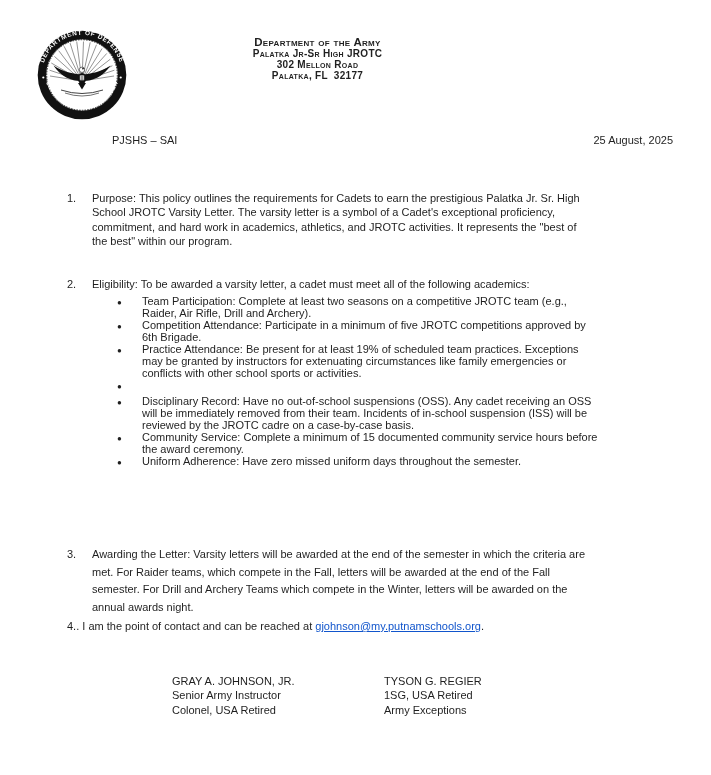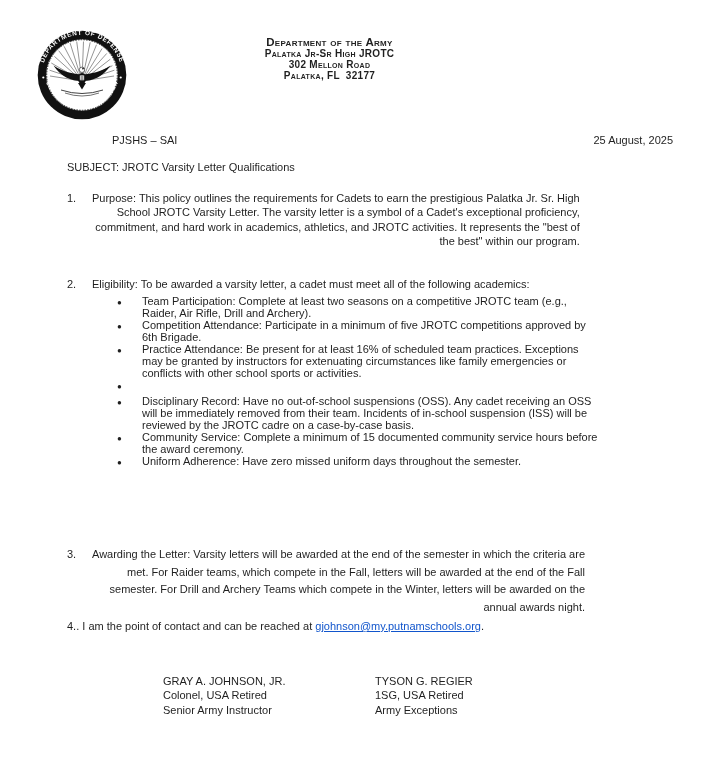--- a/index.html
+++ b/index.html
@@ -7,46 +7,46 @@
     position:relative;
     width:711px; height:775px;
     background:#ffffff;
     font-family:"Liberation Sans","DejaVu Sans",sans-serif;
     color:#1f1f1f;
     overflow:hidden;
   }
 
   
   .seal { position:absolute; left:37px; top:30px; width:90px; height:90px; }
-  .lh-block { position:absolute; left:0; top:36px; width:635px; text-align:center; font-weight:bold;padding-left:12px; }
+  .lh-block { position:absolute; left:0; top:36px; width:635px; text-align:center; font-weight:bold; }
   .lh-line1 { font-size:11.5px; line-height:13px; font-variant:small-caps; letter-spacing:.3px; }
   .lh-line  { font-size:10px;  line-height:10.8px; font-variant:small-caps; letter-spacing:.3px; white-space:pre; }
 
   
   .meta-row { position:absolute; left:67px; top:134px; width:561px; display:flex; justify-content:space-between; font-size:11px; line-height:13px;padding-left:45px; }
   .subject  { position:absolute; left:67px; top:161px; font-size:11px; line-height:13px; }
 
   
   .para { position:absolute; left:67px; width:600px; font-size:11px; }
   .num-row { display:flex; align-items:flex-start; }
   .num-col { flex:0 0 25px; }
-  .p-lines { white-space:pre-wrap;text-align:right; }
+  .p-lines { white-space:pre-wrap; }
   .lh-14 { line-height:14.4px; }
   .lh-175 { line-height:17.5px; }
 
   .bullets { margin-top:3.5px; }
   .bullet-row { display:flex; align-items:flex-start; margin-left:48px; }
   .bullet-dot { flex:0 0 25px; font-size:8px; line-height:16px; padding-left:2px; }
   .bullet-text { white-space:pre-wrap; line-height:12px; }
 
   .email-link { color:#1155cc; }
 
   
   .sigs { position:absolute; left:163px; top:674px; display:flex; font-size:11px; line-height:14.4px; }
-  .sig-col-left { width:212px; }
+  .sig-col-left { width:212px;margin-left:9px; }
 </style>
 </head>
 <body>
 
 <div class="page">
 
   <svg class="seal" viewBox="0 0 90 90" xmlns="http://www.w3.org/2000/svg" aria-hidden="true">
     <circle cx="45" cy="45" r="44.3" fill="#111"></circle>
     <circle cx="45" cy="45" r="35.8" fill="#fff"></circle>
     <circle cx="45" cy="45" r="35.3" fill="none" stroke="#111" stroke-width="0.9" stroke-dasharray="1.6 1.1"></circle>
@@ -104,21 +104,20 @@
     <div class="lh-line">Palatka Jr-Sr High JROTC</div>
     <div class="lh-line">302 Mellon Road</div>
     <div class="lh-line">Palatka, FL  32177</div>
   </div>
 
   <div class="meta-row">
     <span>PJSHS – SAI</span>
     <span>25 August, 2025</span>
   </div>
 
-  <div class="subject">SUBJECT: JROTC Varsity Letter Qualifications</div>
 
   <div class="para" style="top:191px;">
     <div class="num-row">
       <span class="num-col lh-14">1.</span>
       <span class="p-lines lh-14">Purpose: This policy outlines the requirements for Cadets to earn the prestigious Palatka Jr. Sr. High
 School JROTC Varsity Letter. The varsity letter is a symbol of a Cadet's exceptional proficiency,
 commitment, and hard work in academics, athletics, and JROTC activities. It represents the "best of
 the best" within our program.</span>
     </div>
   </div>
@@ -134,21 +133,21 @@
         <span class="bullet-text">Team Participation: Complete at least two seasons on a competitive JROTC team (e.g.,
 Raider, Air Rifle, Drill and Archery).</span>
       </div>
       <div class="bullet-row">
         <span class="bullet-dot">●</span>
         <span class="bullet-text">Competition Attendance: Participate in a minimum of five JROTC competitions approved by
 6th Brigade.</span>
       </div>
       <div class="bullet-row">
         <span class="bullet-dot">●</span>
-        <span class="bullet-text">Practice Attendance: Be present for at least 16% of scheduled team practices. Exceptions
+        <span class="bullet-text">Practice Attendance: Be present for at least 19% of scheduled team practices. Exceptions
 may be granted by instructors for extenuating circumstances like family emergencies or
 conflicts with other school sports or activities.</span>
       </div>
       <div class="bullet-row">
         <span class="bullet-dot">●</span>
       </div>
       <div class="bullet-row">
         <span class="bullet-dot">●</span>
         <span class="bullet-text">Disciplinary Record: Have no out-of-school suspensions (OSS). Any cadet receiving an OSS
 will be immediately removed from their team. Incidents of in-school suspension (ISS) will be
@@ -176,22 +175,22 @@
     </div>
   </div>
 
   <div class="para lh-14" style="top:619px;">
     <span>4.. I am the point of contact and can be reached at </span><a href="#" class="email-link">gjohnson@my.putnamschools.org</a><span>.</span>
   </div>
 
   <div class="sigs">
     <div class="sig-col-left">
       <div>GRAY A. JOHNSON, JR.</div>
+      <div>Senior Army Instructor</div>
       <div>Colonel, USA Retired</div>
-      <div>Senior Army Instructor</div>
     </div>
     <div>
       <div>TYSON G. REGIER</div>
       <div>1SG, USA Retired</div>
       <div>Army Exceptions</div>
     </div>
   </div>
 
 </div>
 

